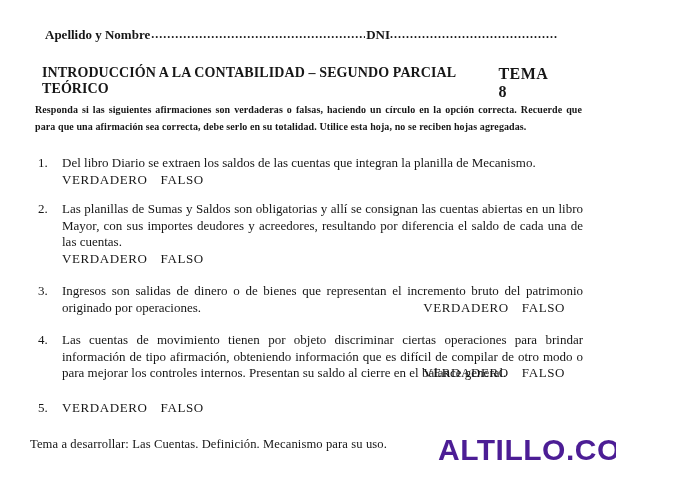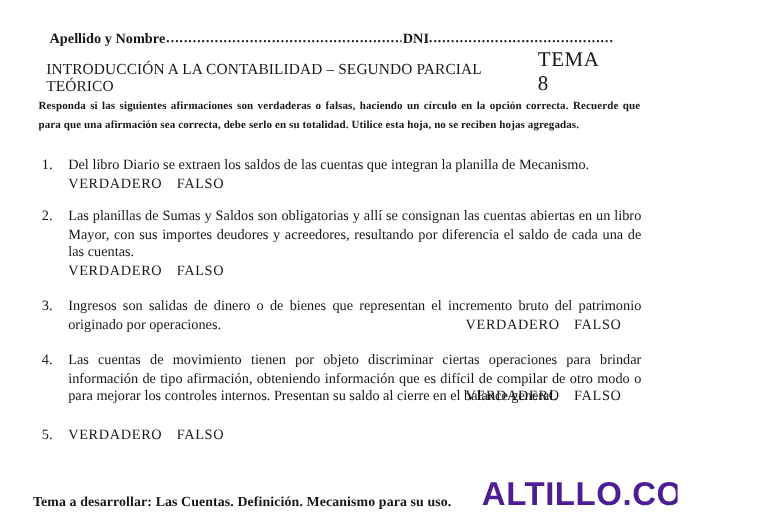--- a/index.html
+++ b/index.html
@@ -34,30 +34,30 @@
     letter-spacing: 1px;
     white-space: nowrap;
     transform: translateY(-1px);
   }
   .dots.dni-dots { flex: 0 0 168px; }
   .dots.name-dots { margin: 0 1px; }
   
   .title-row {
     display: flex;
     justify-content: space-between;
-    align-items: flex-end;
-    margin: 1px 59px 0 42px;
-    font-weight: normal;
+    align-items: flex-start;
+    margin: 22px 59px 0 42px;
+    font-weight: bold;
   }
   .exam-title {
     font-size: 14px;
     letter-spacing: 0.1px;
   }
   .tema {
-    font-size: 19px;
+    font-size: 16px;
     letter-spacing: 0.5px;
   }
   
   .instructions {
     margin: 1px 34px 0 35px;
     font-size: 10px;
     font-weight: bold;
     line-height: 16.5px;
     text-align: justify;
     letter-spacing: 0.1px;
@@ -99,23 +99,23 @@
   }
   .q1 { margin-top: 0; }
   .q2 { margin-top: 13px; }
   .q3 { margin-top: 16px; }
   .q4 { margin-top: 16px; }
   .q5 { margin-top: 18px; }
   
   .essay-prompt {
     position: absolute;
     left: 30px;
-    top: 449px;
+    top: 437px;
     font-size: 12.6px;
-    font-weight: bold;
+    font-weight: normal;
     letter-spacing: 0.1px;
     white-space: nowrap;
   }
   .watermark {
     position: absolute;
     left: 438px;
     top: 433px;
     font-family: "Liberation Sans", sans-serif;
     font-size: 30px;
     font-weight: bold;

